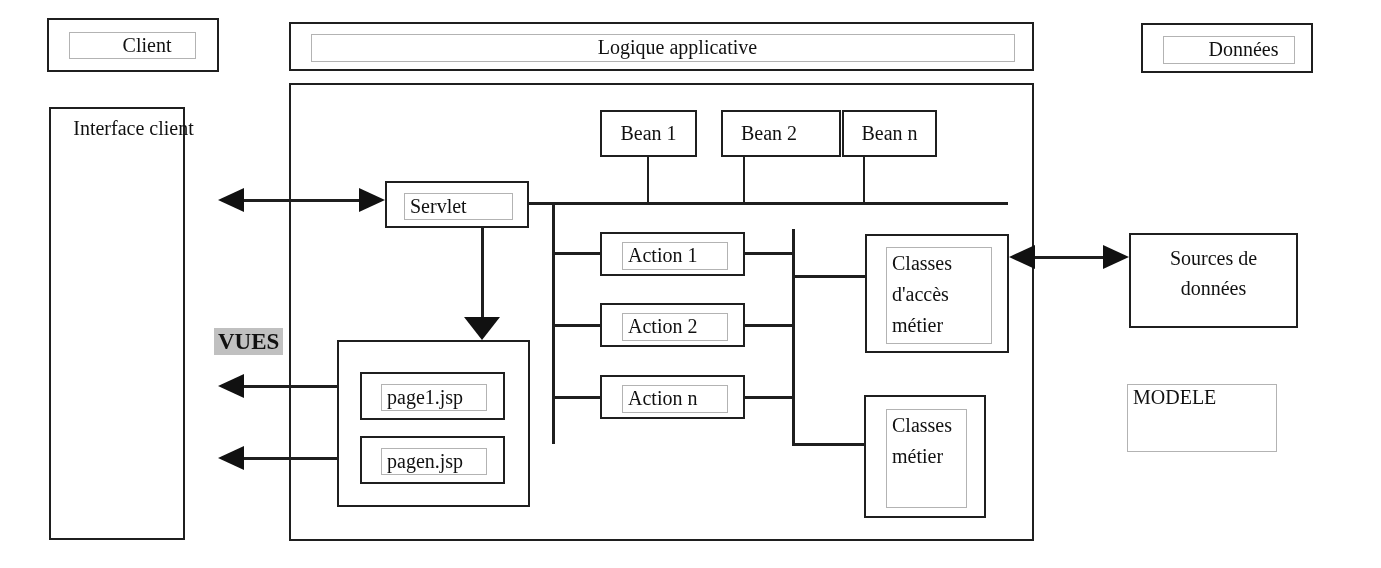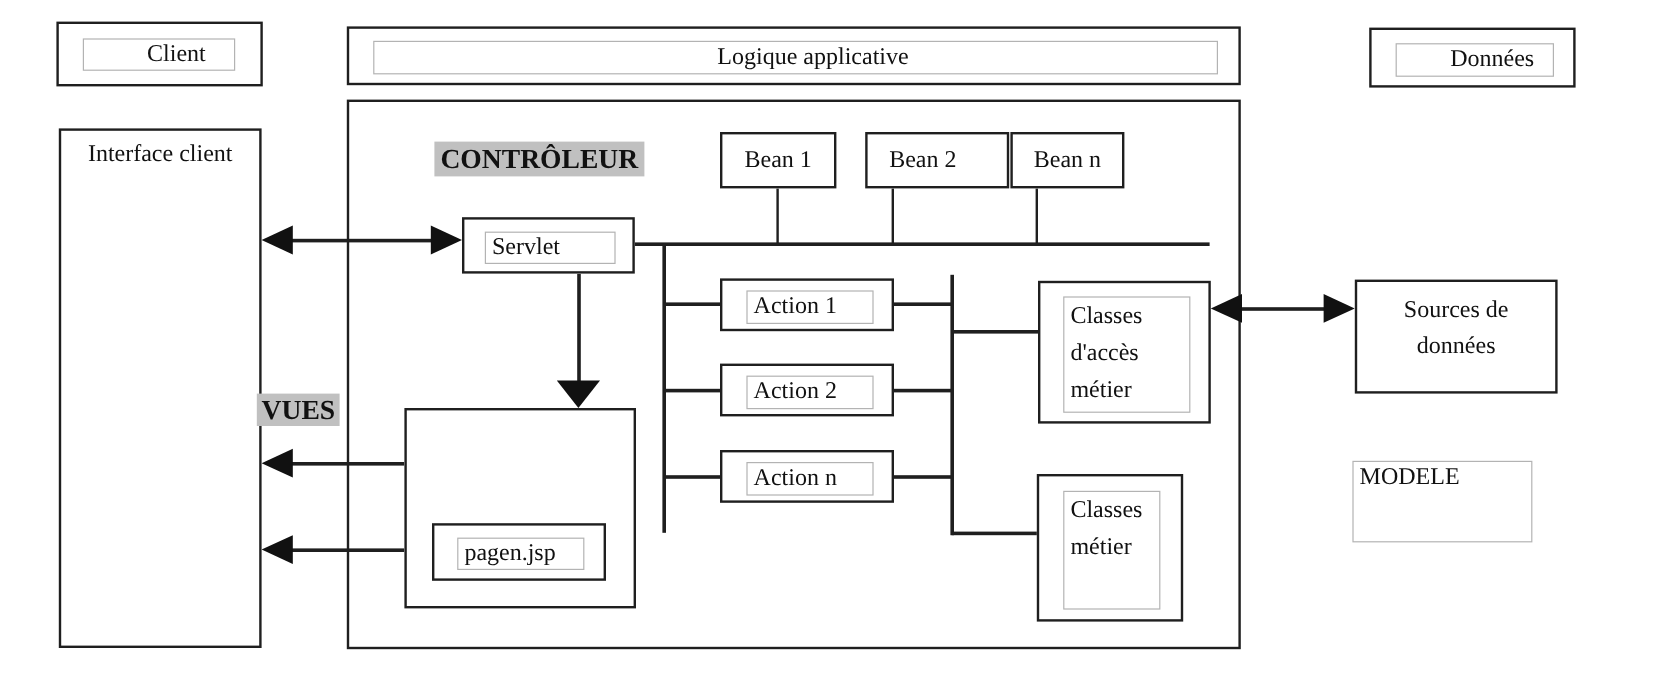--- a/index.html
+++ b/index.html
@@ -71,21 +71,21 @@
   </div>
 
   <div class="box" style="left:289px;top:22px;width:745px;height:49px;">
     <div class="field center" style="left:20px;top:10px;width:704px;height:28px;">Logique applicative</div>
   </div>
 
   <div class="box" style="left:1128px;top:23px;width:172px;height:50px;margin-left:13px;">
     <div class="field center" style="left:20px;top:11px;width:132px;height:28px;">Données</div>
   </div>
 
-  <div class="box" style="left:49px;top:107px;width:169px;height:433px;">
+  <div class="box" style="left:49px;top:107px;width:136px;height:433px;">
     <div class="plain" style="left:10px;top:5px;width:145px;">Interface client</div>
   </div>
 
   <div class="box" style="left:600px;top:110px;width:97px;height:47px;">
     <div class="plain" style="left:0;top:7px;width:93px;">Bean 1</div>
   </div>
   <div class="box" style="left:721px;top:110px;width:120px;height:47px;">
     <div class="plain" style="left:0;top:7px;width:92px;">Bean 2</div>
   </div>
   <div class="box" style="left:842px;top:110px;width:95px;height:47px;">
@@ -107,29 +107,31 @@
   </div>
 
   <div class="box" style="left:865px;top:234px;width:144px;height:119px;">
     <div class="field left wrapfield" style="left:19px;top:11px;width:106px;height:97px;">Classes d'accès métier</div>
   </div>
   <div class="box" style="left:864px;top:395px;width:122px;height:123px;">
     <div class="field left wrapfield" style="left:20px;top:12px;width:81px;height:99px;">Classes métier</div>
   </div>
 
   <div class="box" style="left:337px;top:340px;width:193px;height:167px;">
+    <div class="box" style="left:21px;top:30px;width:145px;height:48px;border-width:2px;">
+      <div class="field left" style="left:19px;top:10px;width:106px;height:27px;">page1.jsp</div>
+    </div>
     <div class="box" style="left:21px;top:94px;width:145px;height:48px;border-width:2px;">
       <div class="field left" style="left:19px;top:10px;width:106px;height:27px;">pagen.jsp</div>
     </div>
   </div>
 
   <div class="box" style="left:1129px;top:233px;width:169px;height:95px;">
     <div class="plain" style="left:7px;top:8px;width:151px;line-height:30px;">Sources de données</div>
   </div>
 
   <div class="modele" style="left:1127px;top:384px;width:150px;height:68px;">
     <span>MODELE</span>
   </div>
 
-  <div class="hl" style="left:362px;top:118px;">CONTRÔLEUR</div>
   <div class="hl" style="left:214px;top:328px;padding:0 4px;">VUES</div>
 
 </div>
 
 </body></html>

